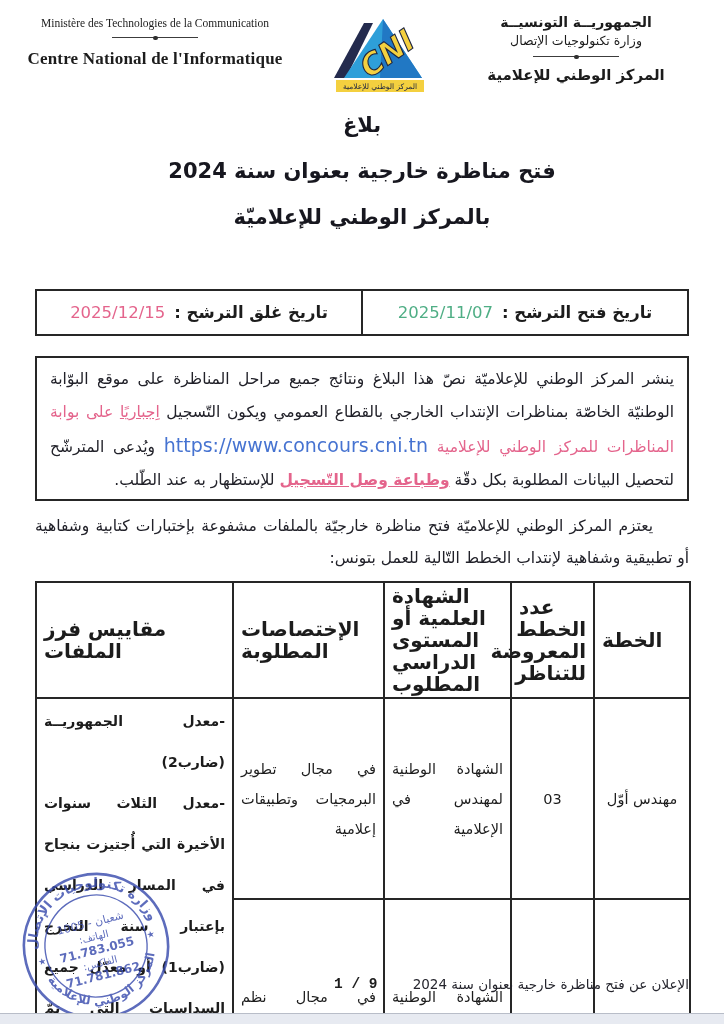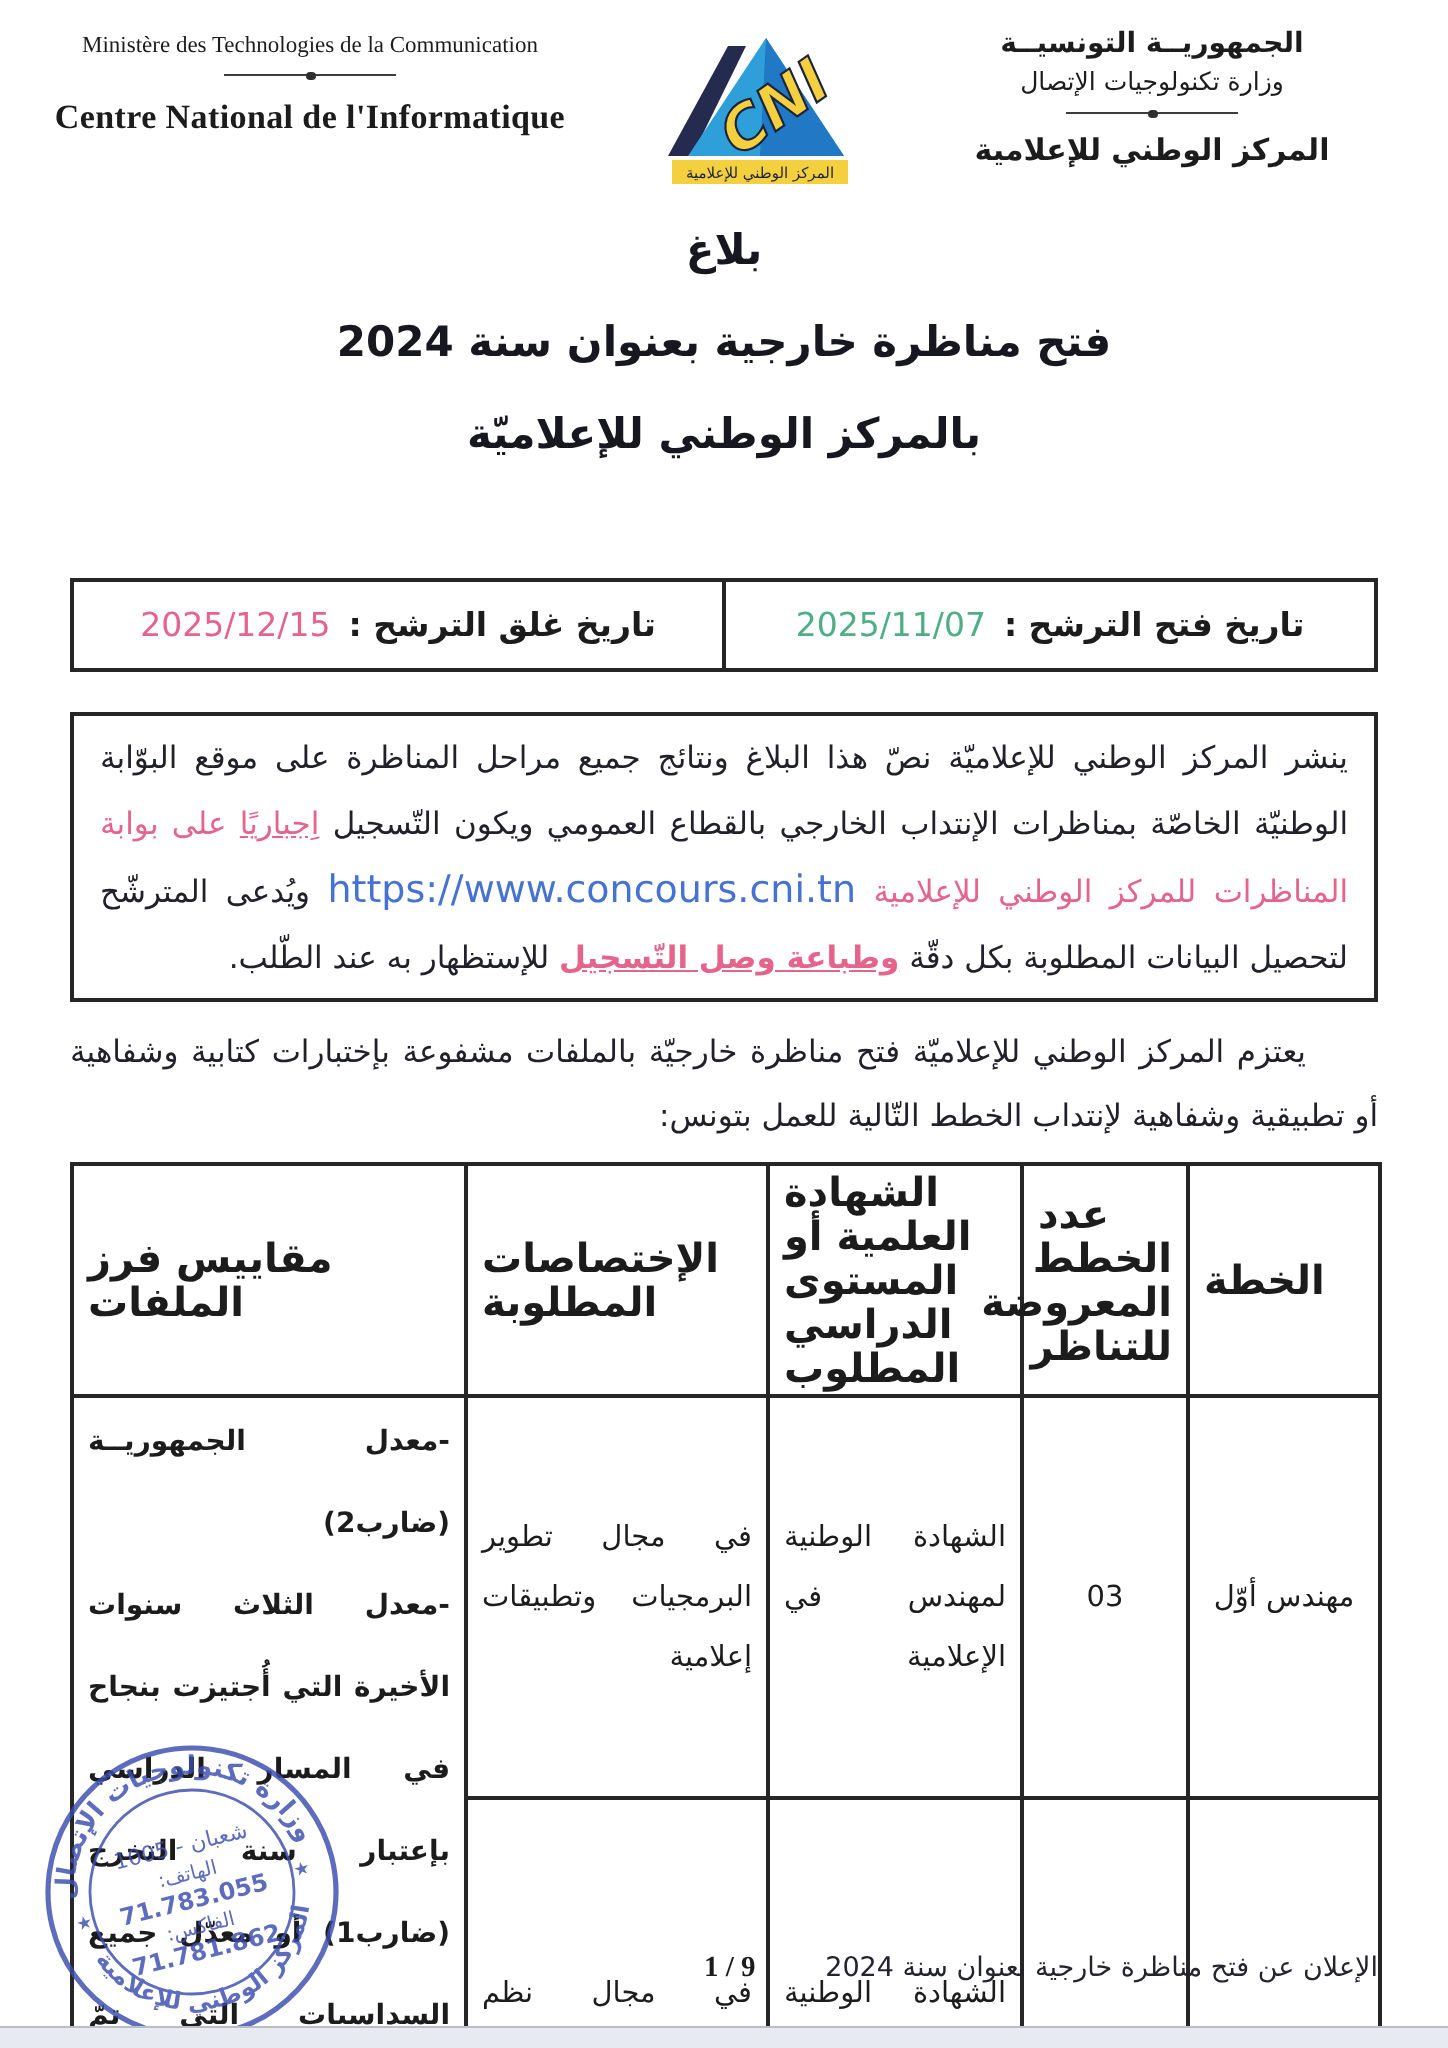--- a/index.html
+++ b/index.html
@@ -46,21 +46,21 @@
   .cell-center{text-align:center;font-size:14.5px;}
   .cell-just{text-align:justify;font-size:14.5px;line-height:30px;padding:4px 9px;margin-top:33px;}
   .row1{height:130px;}
   .row2{height:165px;}
   .criteria-cell{vertical-align:top;text-align:justify;font-weight:bold;font-size:14px;line-height:41px;padding:26px 10px 0 10px;}
   .criteria-cell .c2{margin-top:0;}
   
   .stamp{position:absolute;left:20px;top:870px;width:152px;height:152px;transform:rotate(-14deg);opacity:.82;pointer-events:none;}
   
   .footer-note{position:absolute;right:35px;top:976px;direction:rtl;font-size:13.5px;color:#24242c;}
-  .page-num{position:absolute;left:352px;top:976px;font-family:Liberation Serif, serif;font-weight:bold;font-size:14.5px;text-align:right;}
+  .page-num{position:absolute;left:334px;top:976px;font-family:Liberation Mono, monospace;font-weight:bold;font-size:14.5px;text-align:right;}
   
   .bottom-edge{position:absolute;left:0;top:1013px;width:724px;height:11px;background:#e7eaf1;border-top:1px solid #b8bdc8;}
 </style>
 </head>
 <body>
 
 <div class="header">
   <div class="h-left">
     <div class="l2">Ministère des Technologies de la Communication</div>
     <div class="divider"></div>

